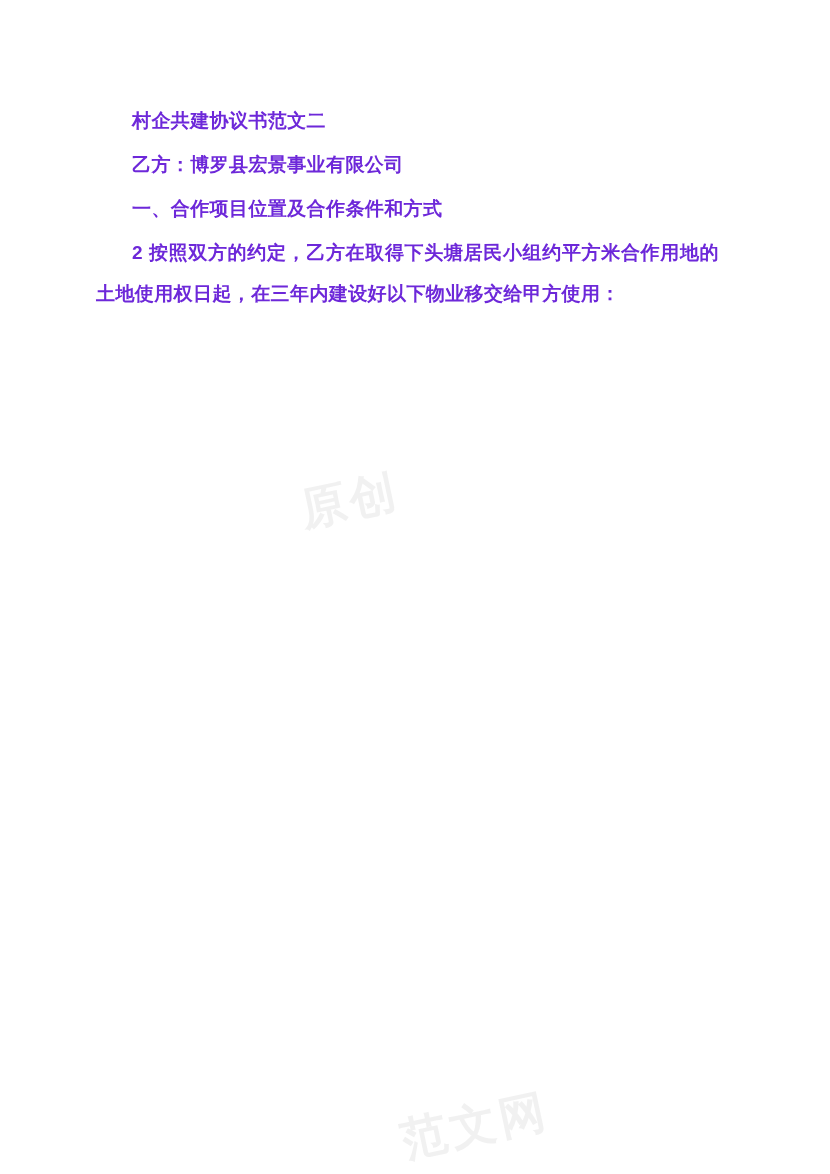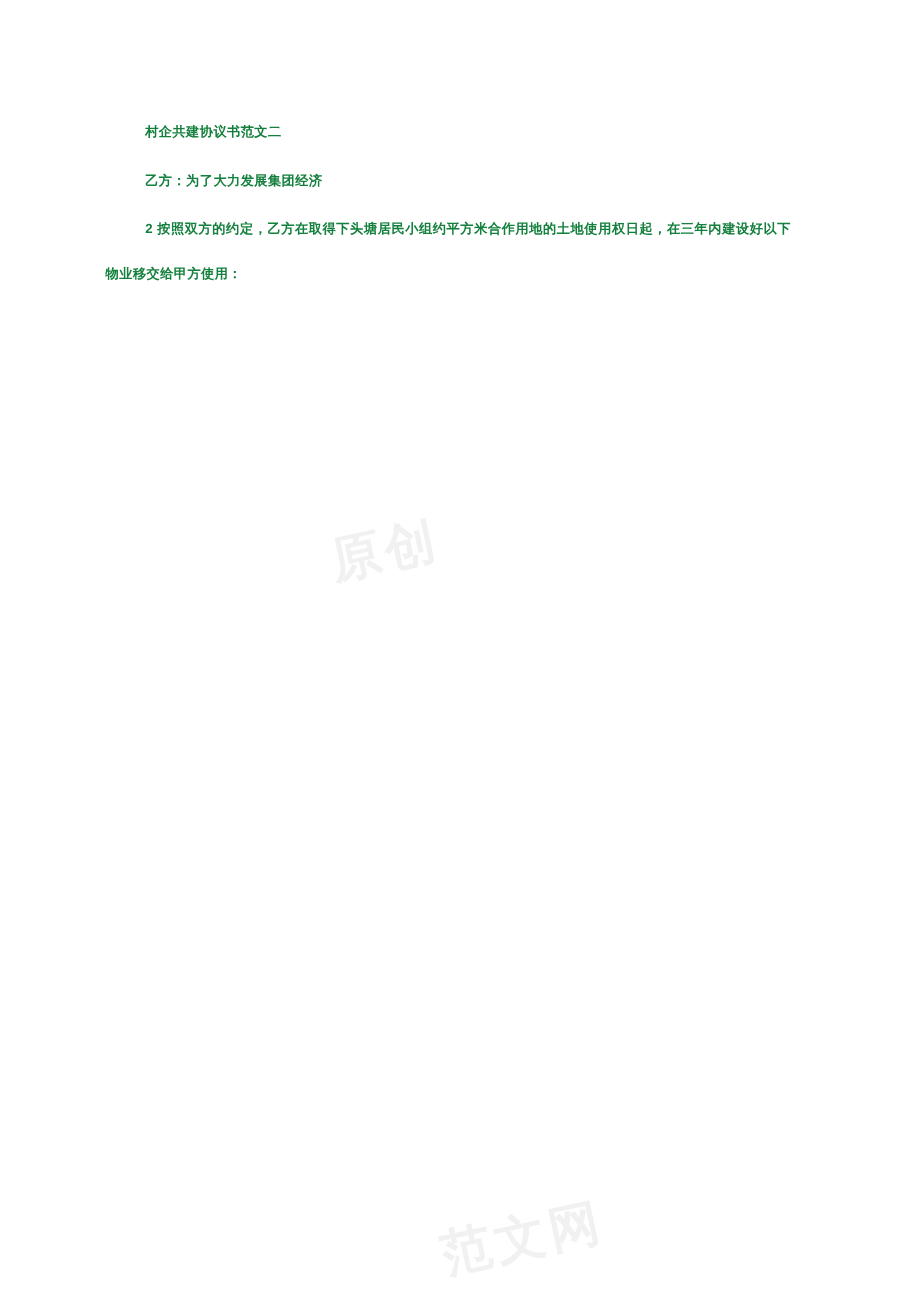--- a/index.html
+++ b/index.html
@@ -20,23 +20,23 @@
     background: #ffffff;
     box-sizing: border-box;
   }
   .doc-body {
     position: absolute;
     left: 96px;
     top: 100px;
     width: 640px;
   }
   .para {
-    font-size: 12px;
+    font-size: 19px;
     line-height: 41px;
-    color: #15803d;
+    color: #6d28d9;
     letter-spacing: 0.4px;
     text-align: justify;
     margin: 0 17px 3px 0;
     font-weight: 600;
     font-family: "Liberation Sans", sans-serif;
   }
   .para.indent {
     text-indent: 36px;
   }
   .para.title-line {
@@ -68,17 +68,18 @@
 </head>
 <body>
 
 <div class="page">
 
   <div class="watermark wm1">原创</div>
   <div class="watermark wm2">范文网</div>
 
   <div class="doc-body">
     <p class="para title-line">村企共建协议书范文二</p>
-    <p class="para indent">乙方：为了大力发展集团经济</p>
+    <p class="para indent">乙方：博罗县宏景事业有限公司</p>
+    <p class="para indent">一、合作项目位置及合作条件和方式</p>
     <p class="para indent">2 按照双方的约定，乙方在取得下头塘居民小组约平方米合作用地的土地使用权日起，在三年内建设好以下物业移交给甲方使用：</p>
   </div>
 
 </div>
 
 </body></html>

